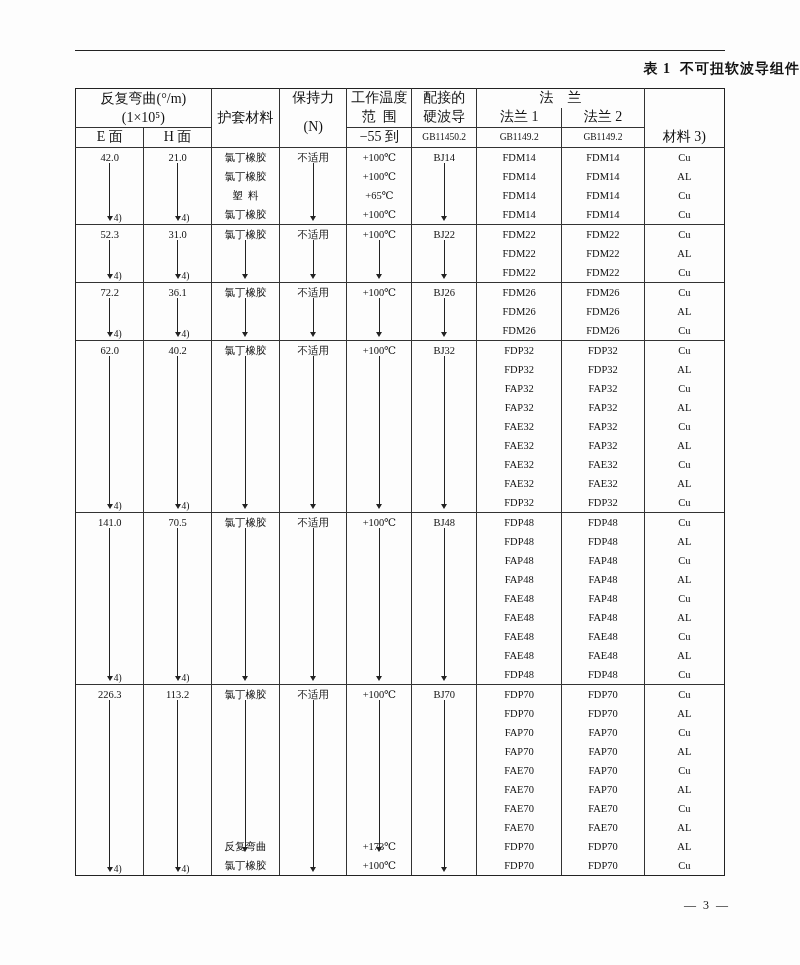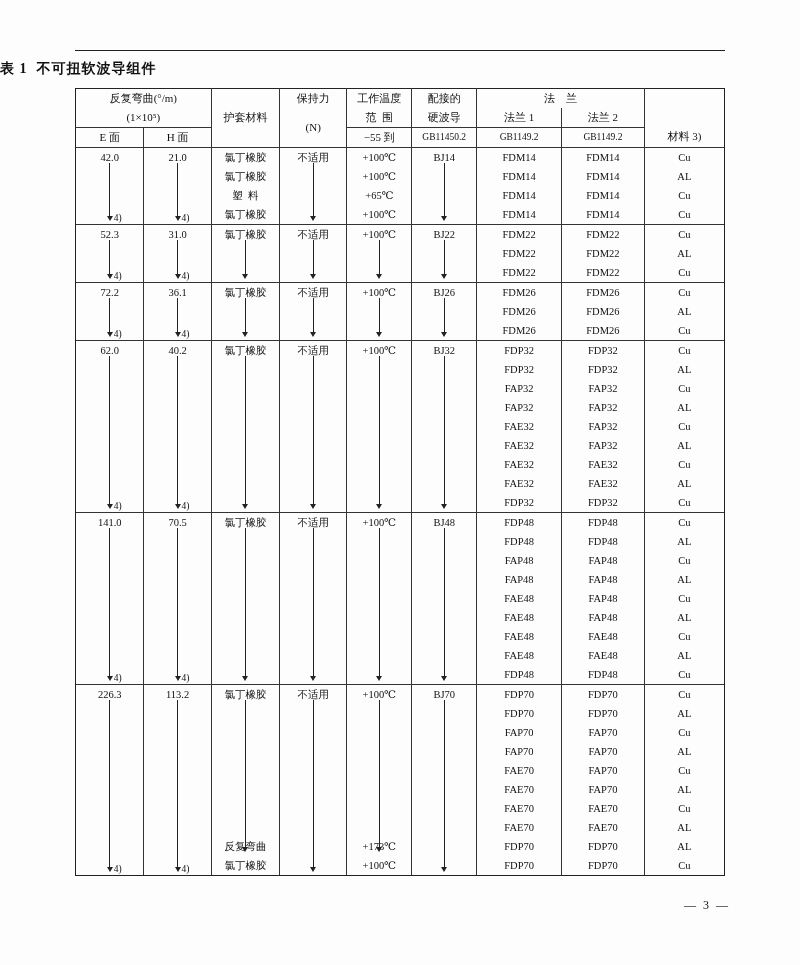--- a/index.html
+++ b/index.html
@@ -9,36 +9,36 @@
     color:#111;position:relative;overflow:hidden;
   }
   .page{position:relative;width:800px;height:965px;}
   .hdr-title{
     position:absolute;top:28px;left:0;width:800px;text-align:center;
     font-family:"Liberation Sans","DejaVu Sans",sans-serif;
     font-weight:bold;font-size:13px;letter-spacing:.5px;
   }
   .hdr-rule{position:absolute;top:50px;left:75px;width:650px;height:0;border-top:1.6px solid #222;}
   .tbl-title{
-    position:absolute;top:60px;left:0;width:800px;text-align:left;
+    position:absolute;top:60px;left:0;width:800px;text-align:right;
     font-size:14px;font-weight:bold;letter-spacing:1px;
   }
   table.main{
     position:absolute;top:88px;left:75px;width:650px;
     border-collapse:collapse;table-layout:fixed;
     font-size:10.5px;line-height:1.05;
   }
   table.main td,table.main th{
     border-left:1px solid #333;border-right:1px solid #333;
     padding:0;margin:0;text-align:center;vertical-align:middle;
     font-weight:normal;height:19px;
   }
   .topline td,.topline th{border-top:1.6px solid #222;}
   .botline td{border-bottom:1.6px solid #222;}
-  .hdr-row td,.hdr-row th{font-size:11px;}
+  .hdr-row td,.hdr-row th{font-size:14px;}
   .hdr-under td,.hdr-under th{border-bottom:1px solid #333;}
   .grp-top td{border-top:1.4px solid #333;}
   .nl{border-left:none !important;}
   .edgeL{border-left:1.2px solid #222 !important;}
   .edgeR{border-right:1.2px solid #222 !important;}
   .cell-txt{display:block;line-height:1.1;}
   .arrowcell{position:relative;}
   .arrowbox{position:relative;width:100%;height:100%;min-height:18px;}
   .afoot{
     position:absolute;bottom:0px;left:50%;transform:translateX(4px);

